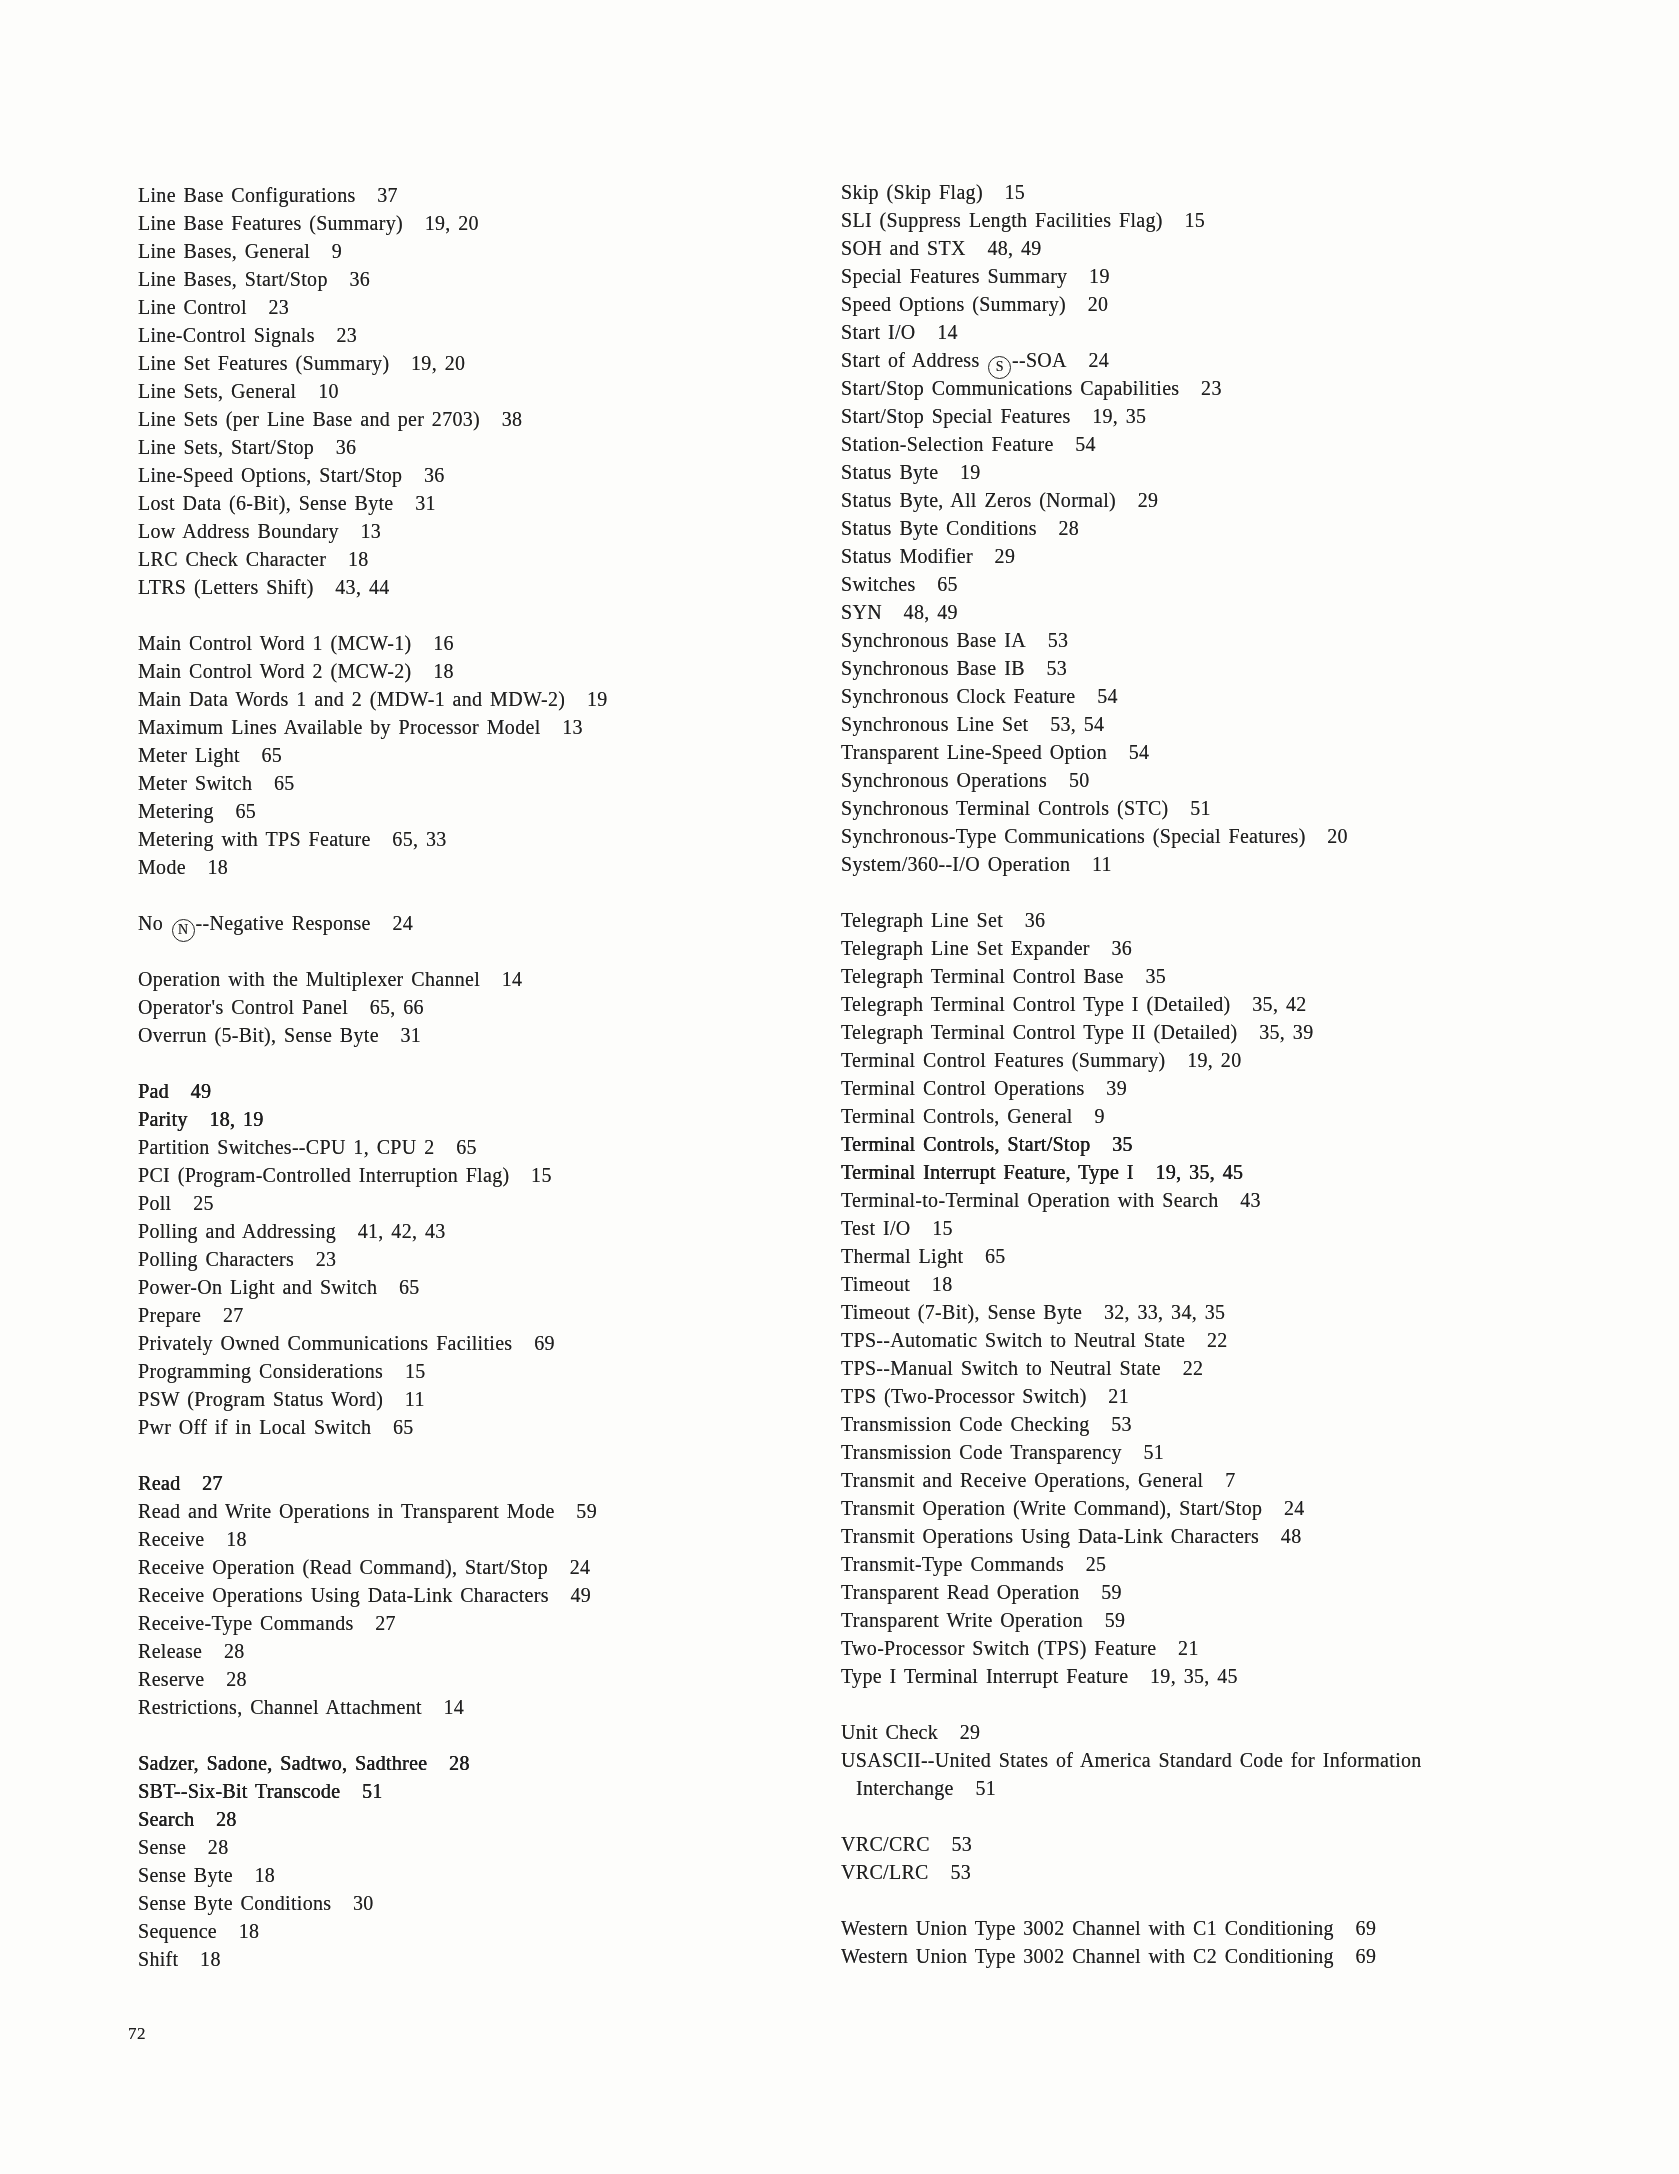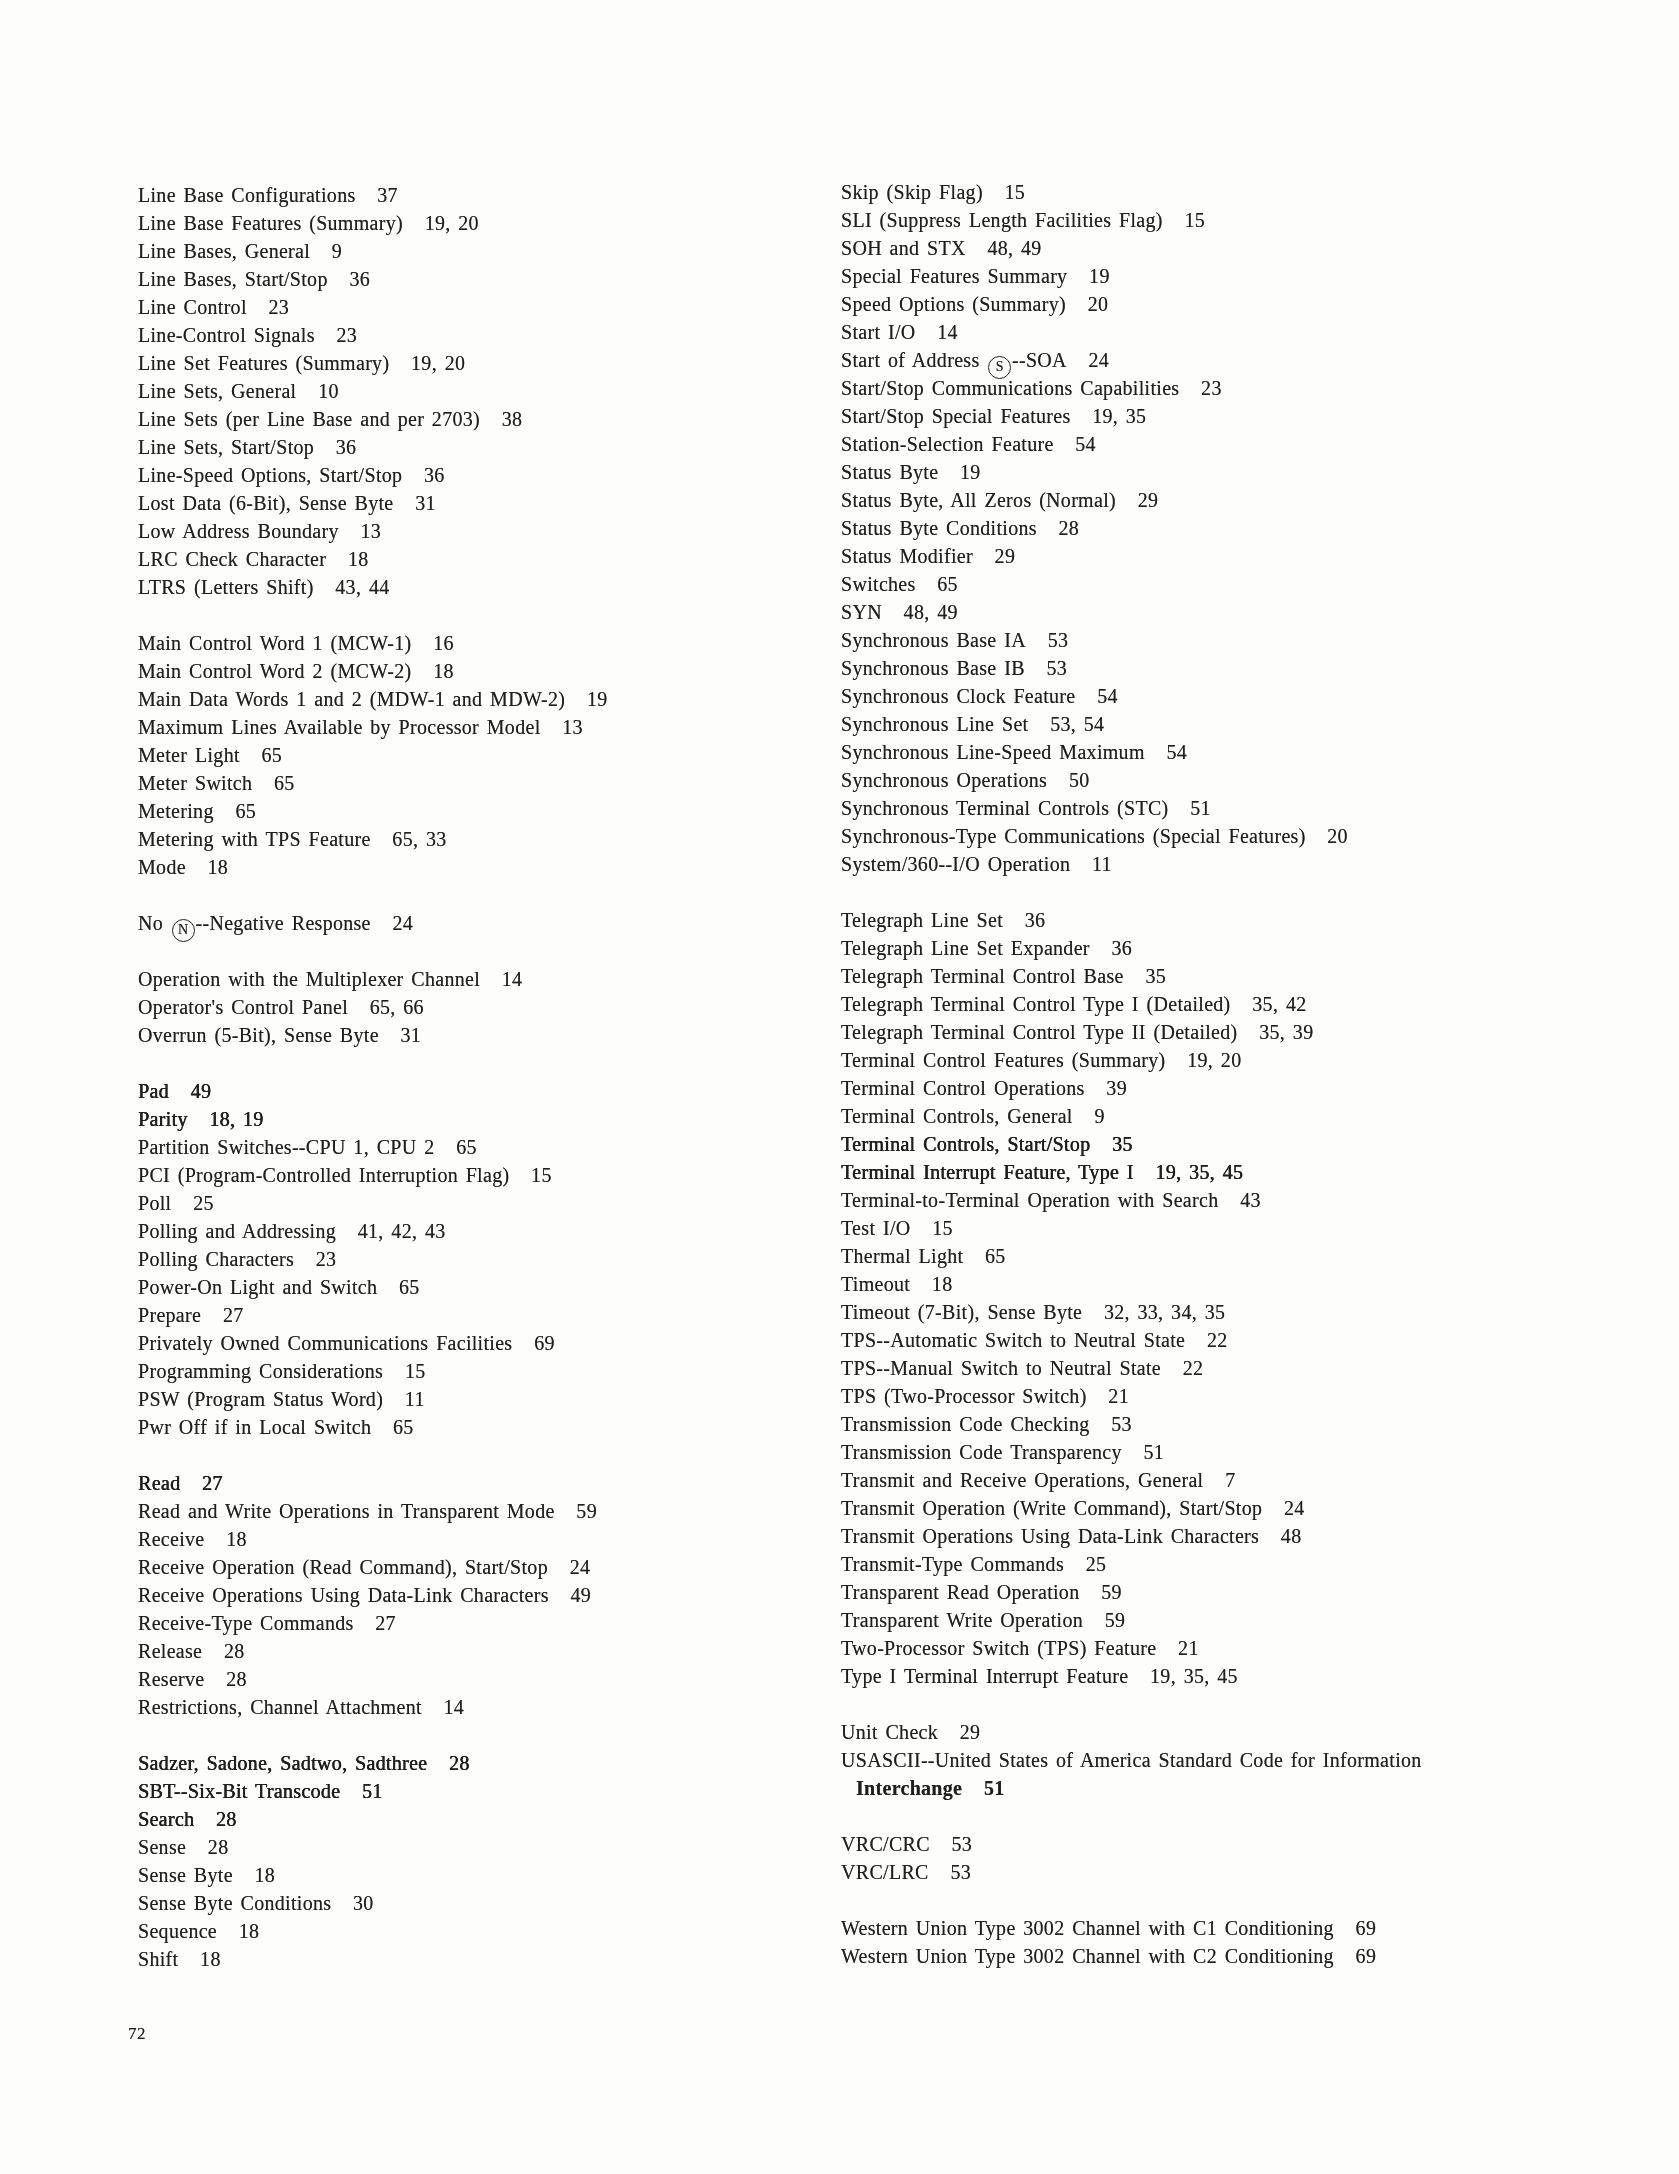--- a/index.html
+++ b/index.html
@@ -17,21 +17,21 @@
     font-size:20px;
     letter-spacing:0.3px;
     word-spacing:2.4px;
     white-space:nowrap;
     text-shadow:0 0 0.3px rgba(20,20,20,.6);
   }
   .col-left{left:138px;top:168px;width:678px;}
   .col-right{left:841px;top:165px;width:810px;}
   .group{margin:0 0 28px 0;}
   .entry{height:28px;line-height:28px;}
-  .entry.cont{padding-left:15px;font-weight:bold;}
+  .entry.cont{padding-left:15px;}
   .entry.heavy{text-shadow:0.4px 0 0 currentColor, 0 0 0.4px rgba(20,20,20,.7);}
   .pages{margin-left:21.7px;}
   .circle{
     display:inline-block;
     width:21px;height:21px;
     border:1.9px solid #222;
     border-radius:50%;
     text-align:center;
     line-height:20px;
     font-size:14px;
@@ -140,21 +140,21 @@
         <div class="entry"><span class="term">Status Byte</span><span class="pages">19</span></div>
         <div class="entry"><span class="term">Status Byte, All Zeros (Normal)</span><span class="pages">29</span></div>
         <div class="entry"><span class="term">Status Byte Conditions</span><span class="pages">28</span></div>
         <div class="entry"><span class="term">Status Modifier</span><span class="pages">29</span></div>
         <div class="entry"><span class="term">Switches</span><span class="pages">65</span></div>
         <div class="entry"><span class="term">SYN</span><span class="pages">48, 49</span></div>
         <div class="entry"><span class="term">Synchronous Base IA</span><span class="pages">53</span></div>
         <div class="entry"><span class="term">Synchronous Base IB</span><span class="pages">53</span></div>
         <div class="entry"><span class="term">Synchronous Clock Feature</span><span class="pages">54</span></div>
         <div class="entry"><span class="term">Synchronous Line Set</span><span class="pages">53, 54</span></div>
-        <div class="entry"><span class="term">Synchronous Line-Speed Maximum</span><span class="pages">54</span></div>
+        <div class="entry"><span class="term">Transparent Line-Speed Option</span><span class="pages">54</span></div>
         <div class="entry"><span class="term">Synchronous Operations</span><span class="pages">50</span></div>
         <div class="entry"><span class="term">Synchronous Terminal Controls (STC)</span><span class="pages">51</span></div>
         <div class="entry"><span class="term">Synchronous-Type Communications (Special Features)</span><span class="pages">20</span></div>
         <div class="entry"><span class="term">System/360--I/O Operation</span><span class="pages">11</span></div>
       </div>
       <div class="group">
         <div class="entry"><span class="term">Telegraph Line Set</span><span class="pages">36</span></div>
         <div class="entry"><span class="term">Telegraph Line Set Expander</span><span class="pages">36</span></div>
         <div class="entry"><span class="term">Telegraph Terminal Control Base</span><span class="pages">35</span></div>
         <div class="entry"><span class="term">Telegraph Terminal Control Type I (Detailed)</span><span class="pages">35, 42</span></div>

